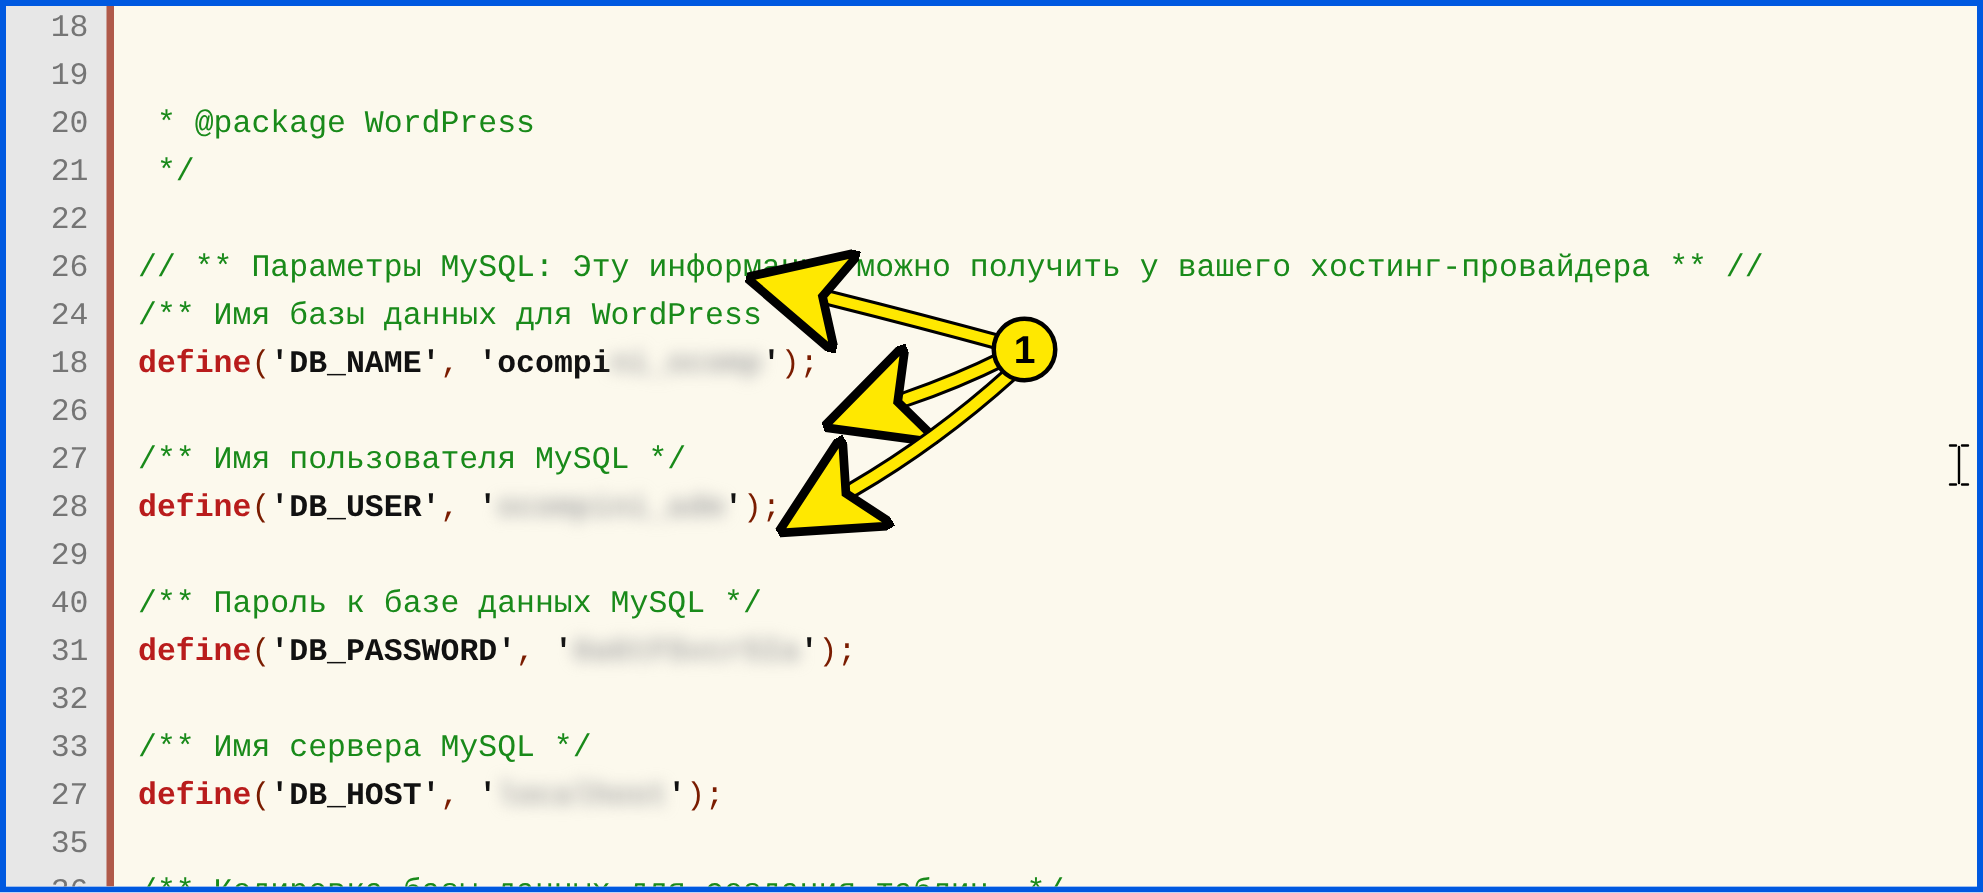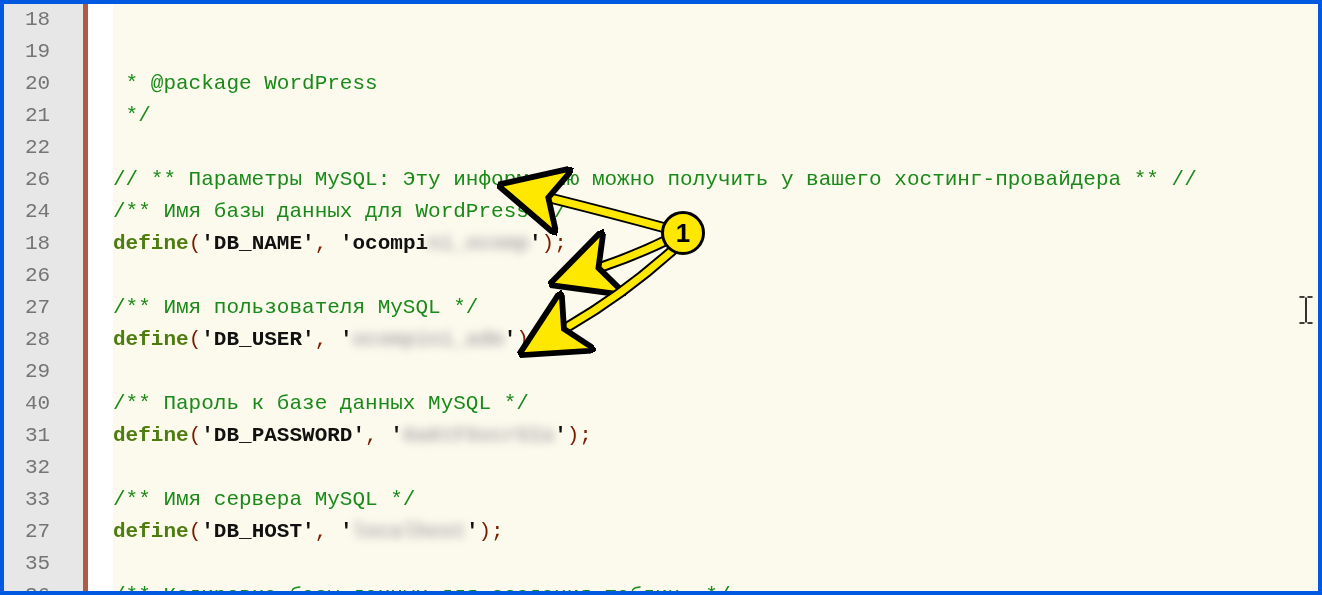--- a/index.html
+++ b/index.html
@@ -1,24 +1,24 @@
 <!DOCTYPE html>
 <html><head>
   <meta charset="utf-8">
   <style>
     * { margin:0; padding:0; box-sizing:border-box; }
     body { font-family: Consolas, 'Courier New', monospace; font-size:21px; line-height:32px; }
     .frame { width:1322px; height:595px; border:4px solid #0059e0; position:relative; overflow:hidden; background:#fff; }
     .editor { display:flex; height:100%; }
-    .gutter { width:84px; background:#e7e7e7; color:#757575; text-align:center; border-right:5px solid #b05a4a; }
+    .gutter { width:72px; background:#e7e7e7; color:#757575; text-align:right; border-right:5px solid #b05a4a; }
     .gutter div { padding-right:12px; height:32px; }
-    .code { flex:1; background:#fcf9ed; position:relative; white-space:pre;margin-left:25px; }
+    .code { flex:1; background:#fcf9ed; position:relative; padding-left:16px; white-space:pre; }
     .code .line { height:32px; }
     .c-comment { color:#198a1a; }
-    .c-kw { color:#4d7c0f; font-weight:bold; }
+    .c-kw { color:#b91c1c; font-weight:bold; }
     .c-str { color:#111;font-weight:bold; }
     .c-punct { color:#7a1c00; }
     .blur { filter: blur(5px); color:#aaa; }
 
     .cursor { position:absolute; top:260px; right:120px; width:2px; height:26px;}
 
     .annot { position:absolute; pointer-events:none; }
     .badge { position:absolute; width:44px; height:44px; border-radius:50%; background:#ffe800; border:3px solid #000; display:flex; align-items:center; justify-content:center; font-weight:bold; font-size:26px; font-family:Arial,sans-serif; }
     svg.arrows { position:absolute; overflow:visible; }
   </style>

